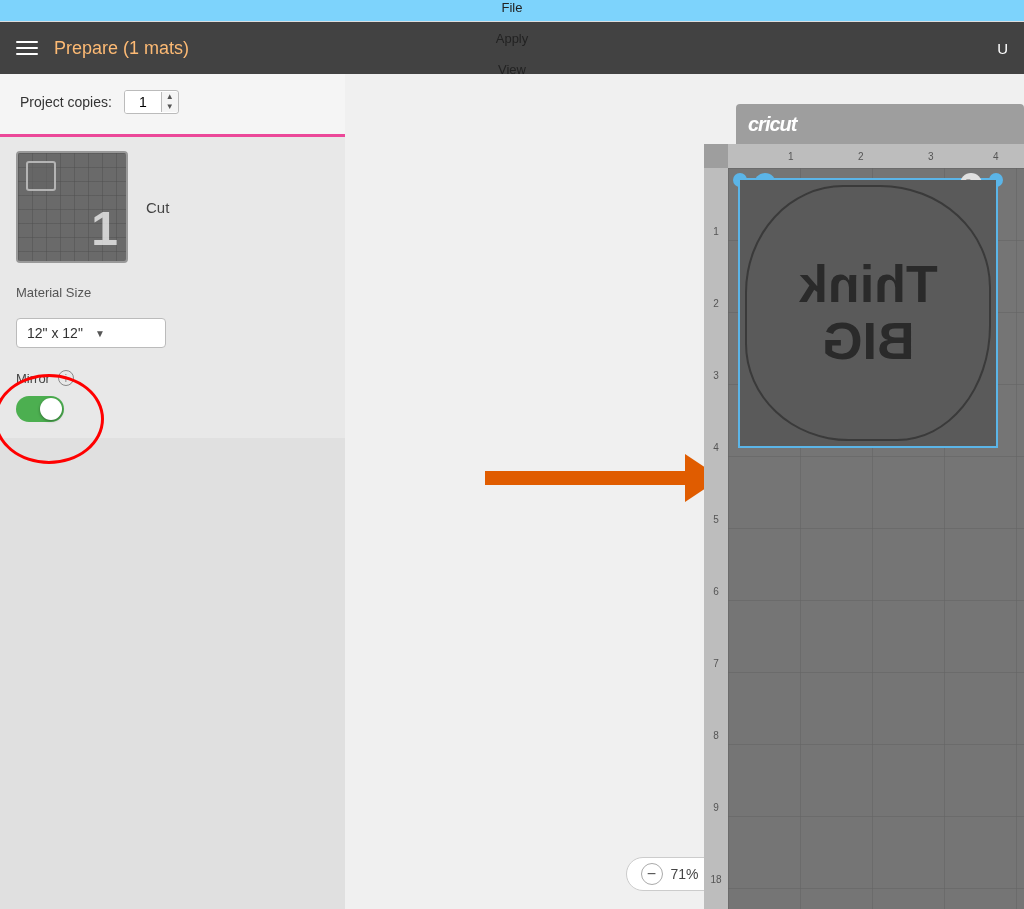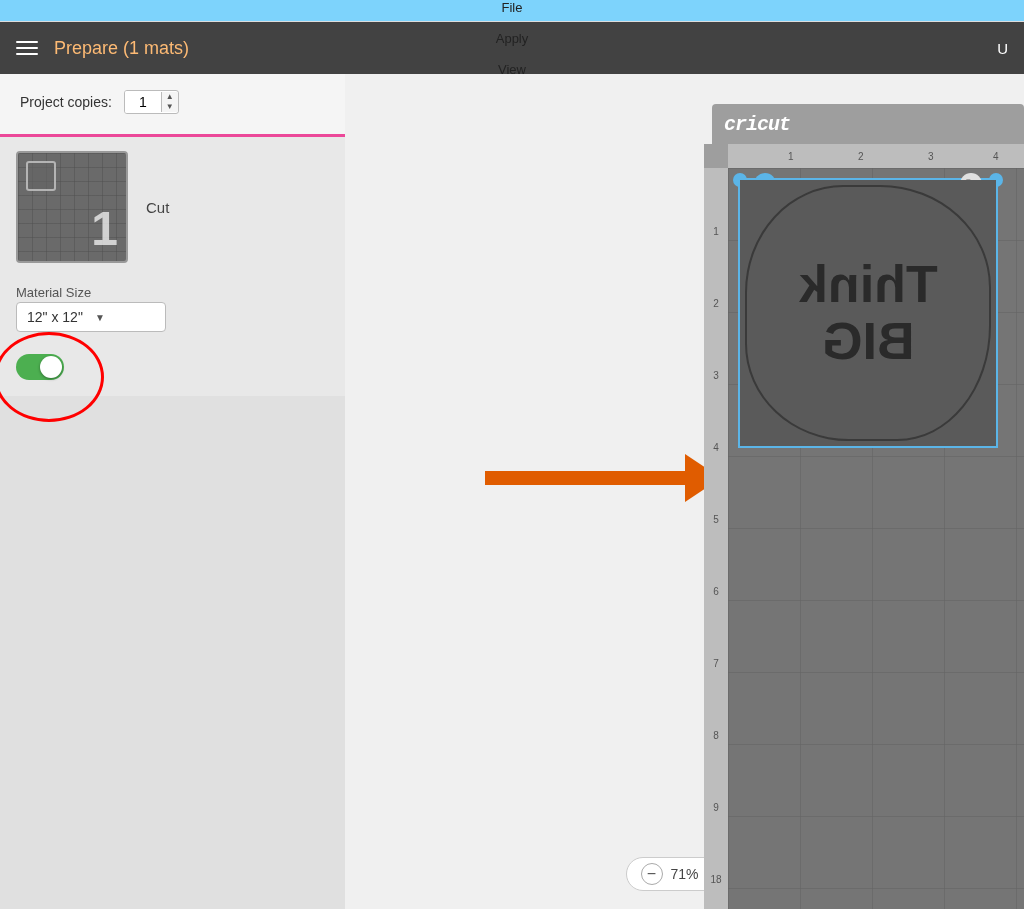--- a/index.html
+++ b/index.html
@@ -186,21 +186,21 @@
     }
 
     
     .material-section {
       padding: 10px 16px 10px 16px;
       background: #e8e8e8;
     }
     .material-label {
       font-size: 13px;
       color: #555;
-      margin-bottom: 2px;
+      margin-bottom: 18px;
     }
     .material-select {
       display: flex;
       align-items: center;
       background: white;
       border: 1px solid #bbb;
       border-radius: 4px;
       padding: 6px 10px;
       width: 150px;
       cursor: pointer;
@@ -348,28 +348,27 @@
       font-size: 16px;
       line-height: 1;
       color: #555;
     }
 
     
     .cricut-header {
       position: absolute;
       top: 30px;
       right: 0;
-      width: 312px;
+      width: 288px;
       height: 40px;
       background: #9e9e9e;
       display: flex;
       align-items: center;
       padding: 0 12px;
       border-radius: 4px 4px 0 0;
-      font-family: Liberation Mono, monospace;
     }
     .cricut-logo {
       font-size: 20px;
       font-weight: bold;
       color: white;
       font-style: italic;
       letter-spacing: -1px;
     }
 
     
@@ -570,20 +569,24 @@
 
     <div class="material-section">
       <div class="material-label">Material Size</div>
       <div class="material-select">
         <span>12" x 12"</span>
         <span class="chevron">▼</span>
       </div>
     </div>
 
     <div class="mirror-section">
+      <div class="mirror-row">
+        <span class="mirror-label">Mirror</span>
+        <span class="info-icon">i</span>
+      </div>
       <div class="mirror-annotation">
         <div class="red-circle"></div>
         <div class="toggle-container">
           <div class="toggle-track">
             <div class="toggle-thumb"></div>
           </div>
         </div>
       </div>
     </div>
 

